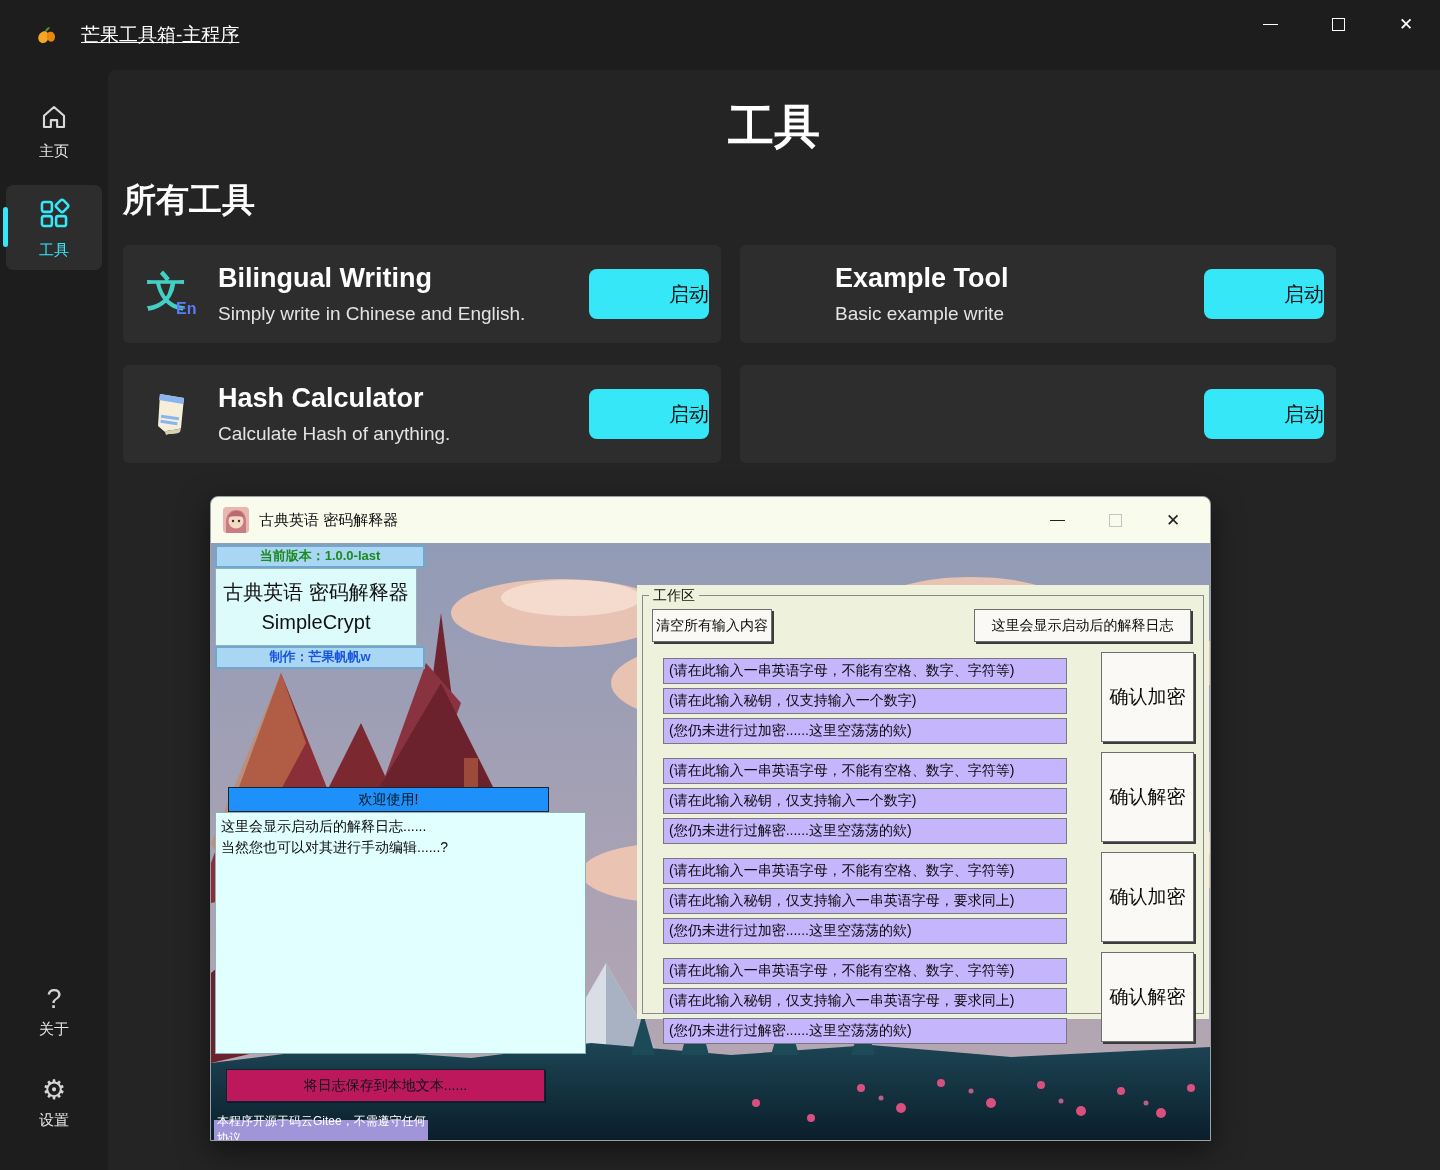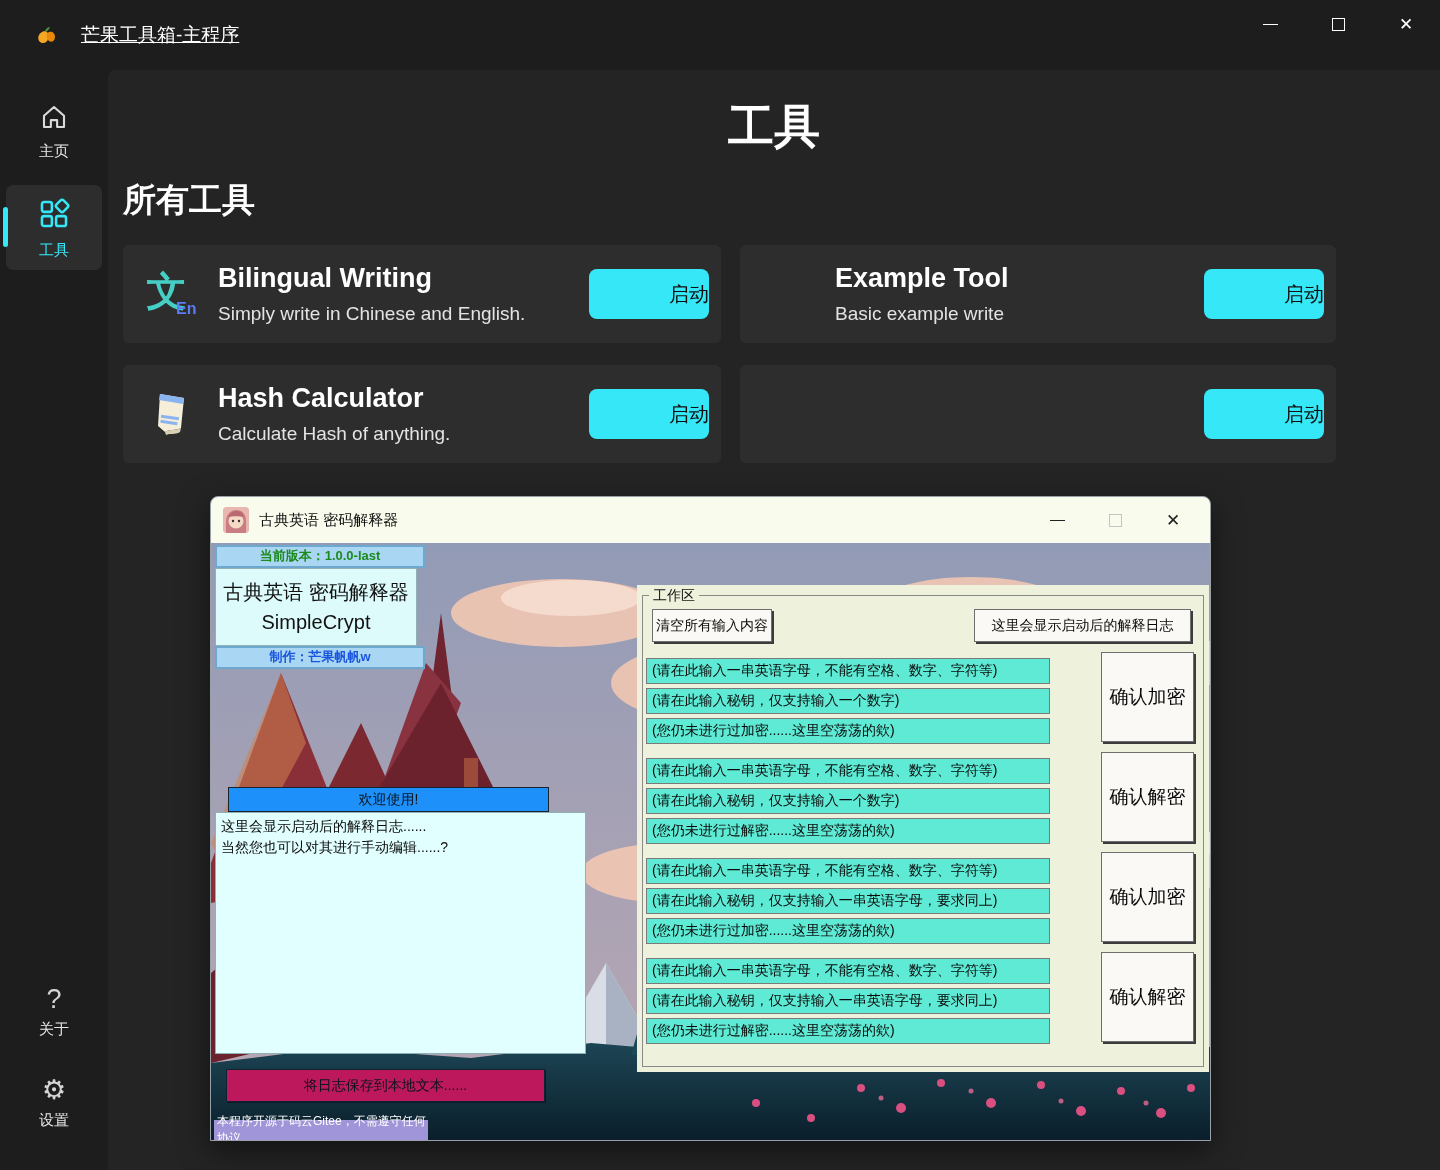--- a/index.html
+++ b/index.html
@@ -65,27 +65,27 @@
 
   .welcome-bar { position:absolute; left:17px; top:244px; width:321px; height:25px; background:#1e90fa; border:1px solid #18222c;
     color:#09131b; font-size:14px; display:flex; align-items:center; justify-content:center; }
   .log-area { position:absolute; left:4px; top:269px; width:371px; height:242px; background:#e1ffff; border:1px solid #8fb0b5;
     color:#0a0a0a; font-size:14px; line-height:21px; padding:3px 5px; resize:none; font-family:inherit; }
   .save-btn { position:absolute; left:15px; top:526px; width:319px; height:33px; background:#be185d; border:1px solid #123; box-shadow:1px 1px 0 #0d1a26;
     color:#09131b; font-size:14px; font-family:inherit; cursor:pointer; }
   .footer-lbl { position:absolute; left:3px; top:577px; width:214px; height:20px; background:#a095d8; color:#fff; font-size:12px;
     display:flex; align-items:center; padding-left:3px; }
 
-  .workspace { position:absolute; left:426px; top:42px; width:572px; height:487px; background:#eef2dc; }
+  .workspace { position:absolute; left:426px; top:42px; width:572px; height:434px; background:#eef2dc; }
   .ws-frame { position:absolute; left:5px; top:10px; right:5px; bottom:5px; border:1px solid #8a8a8a; }
   .ws-label { position:absolute; left:12px; top:2px; background:#eef2dc; padding:0 4px; font-size:14px; color:#111; }
   .classic-btn { background:#faf9f5; border:1px solid #6e6e6e; box-shadow:2px 2px 0 #3c3c3c; color:#0a0a0a; font-family:inherit; cursor:pointer; position:absolute; }
   .clear-btn { left:15px; top:24px; width:120px; height:33px; font-size:14px; }
   .help-btn { left:337px; top:24px; width:217px; height:33px; font-size:14px; }
-  .ws-input { position:absolute; left:9px; width:404px; height:25px; background:#5eead4; border:1px solid #7a7a7a; font-size:14px; color:#0a0a0a;
+  .ws-input { position:absolute; left:26px; width:404px; height:25px; background:#c4b5fd; border:1px solid #7a7a7a; font-size:14px; color:#0a0a0a;
     padding:12px 5px; font-family:inherit; }
   .action-btn { left:464px; width:93px; height:90px; font-size:19px; }
 </style>
 </head>
 <body>
 
 <div class="app">
 
   <div class="titlebar">
     <svg class="app-ico" viewBox="0 0 24 24">

